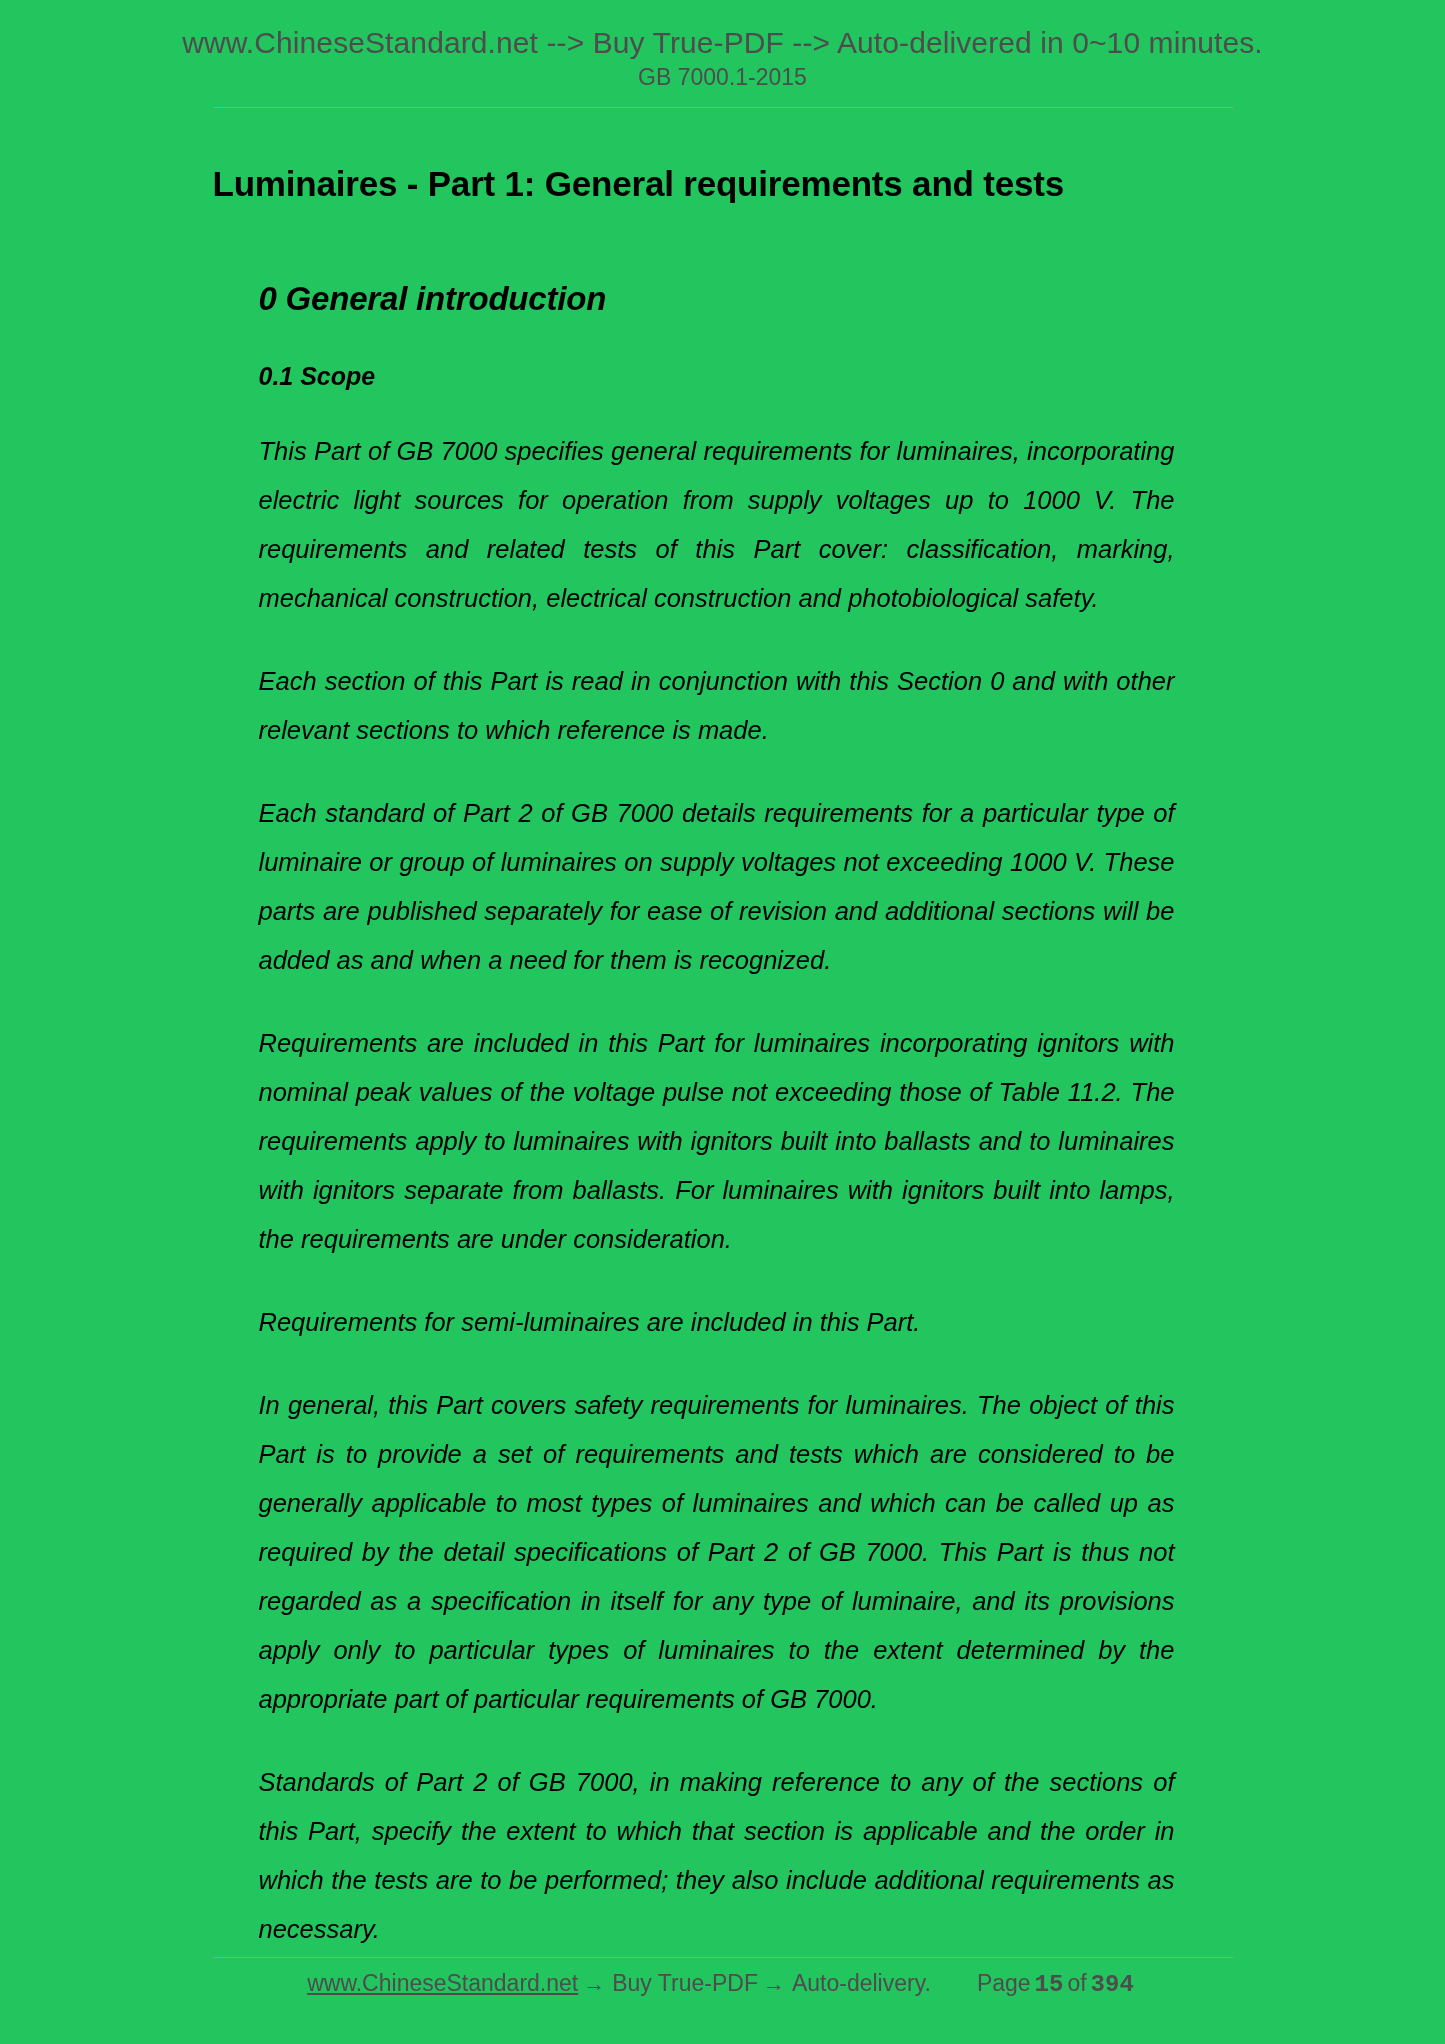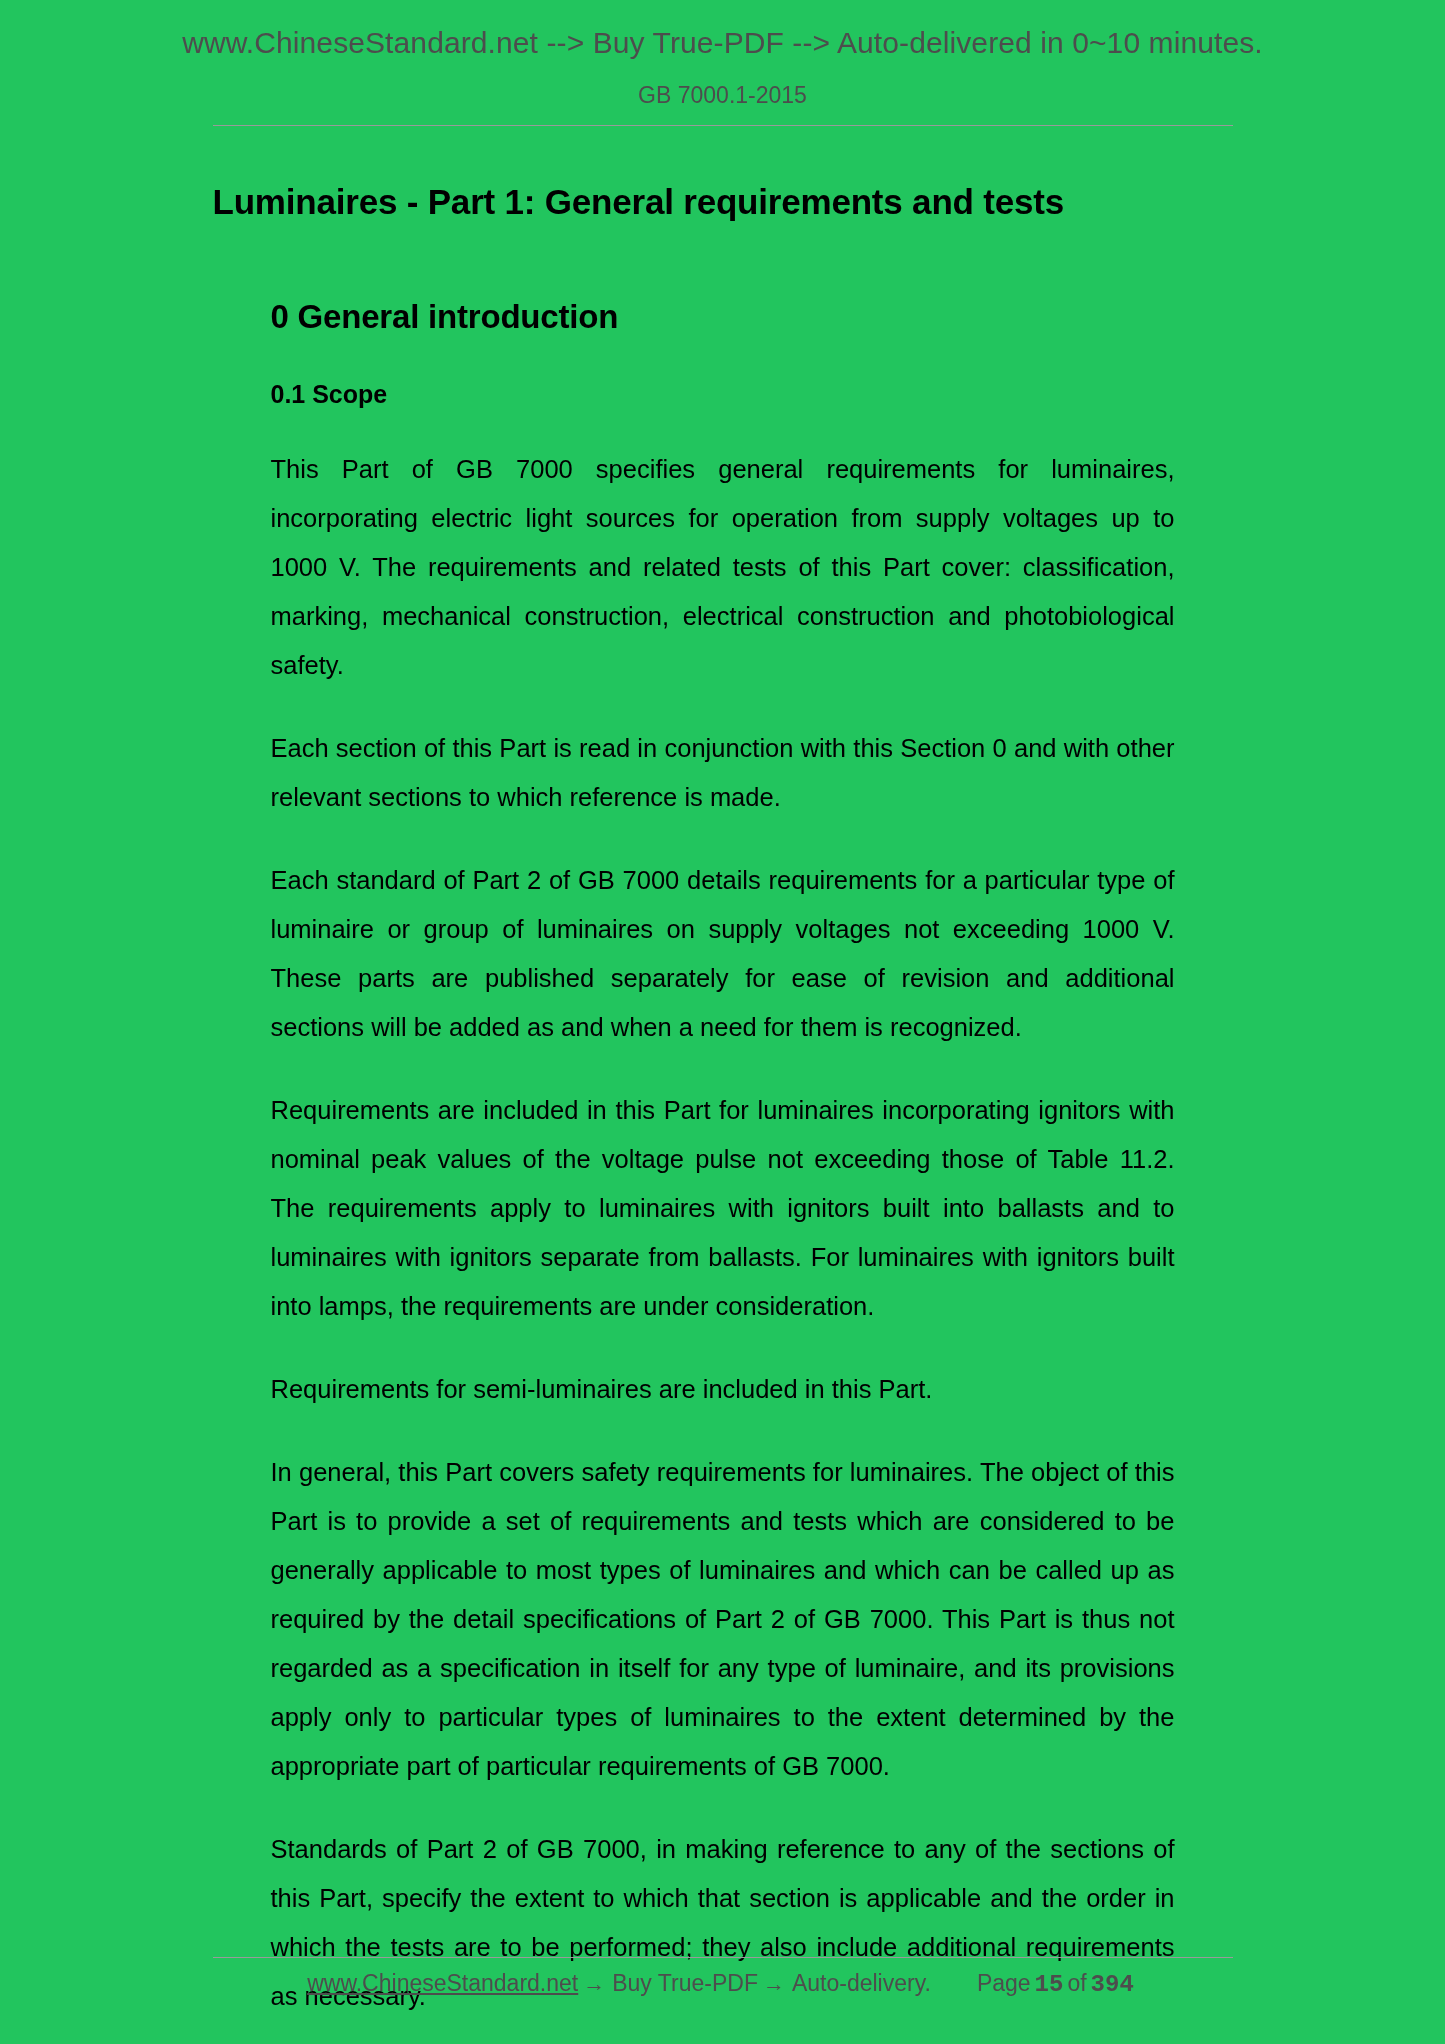--- a/index.html
+++ b/index.html
@@ -28,38 +28,39 @@
   }
   .header-line1 {
     font-size: 30px;
     color: #4d4d4d;
     letter-spacing: 0.1px;
     white-space: nowrap;
   }
   .header-line2 {
     font-size: 23px;
     color: #4d4d4d;
-    margin-top: 22px;
+    margin-top: 4px;
   }
   .header-rule {
     width: 1020px;
     margin: 16px auto 0 auto;
     border-top: 1.5px solid #9a9a9a;
   }
 
   
   .content {
     width: 1020px;
     margin: 0 auto;
     padding: 0 0 0 0;
     box-sizing: border-box;
   }
   .inner {
-    margin-left: 58px;
+    margin-left: 46px;
     margin-right: 58px;
+    font-style: italic;
   }
 
   h1.doc-title {
     font-size: 35px;
     font-weight: bold;
     text-align: left;
     margin: 56px 0 0 0;
     letter-spacing: -0.2px;
   }
   h2.section-title {

